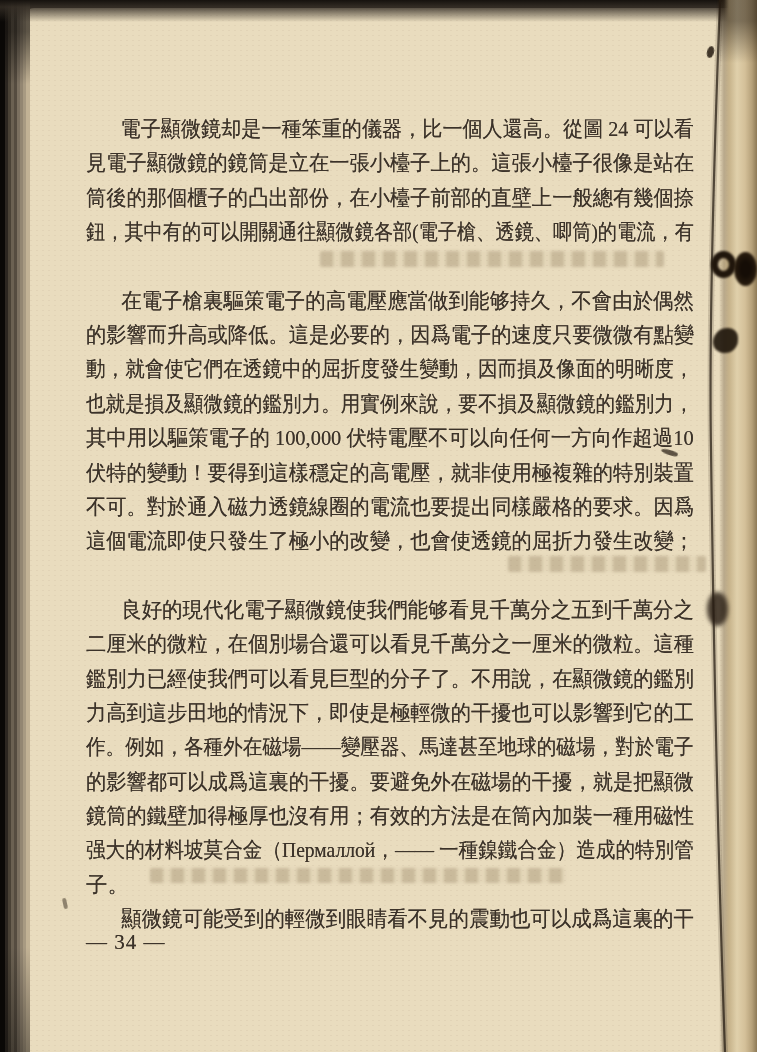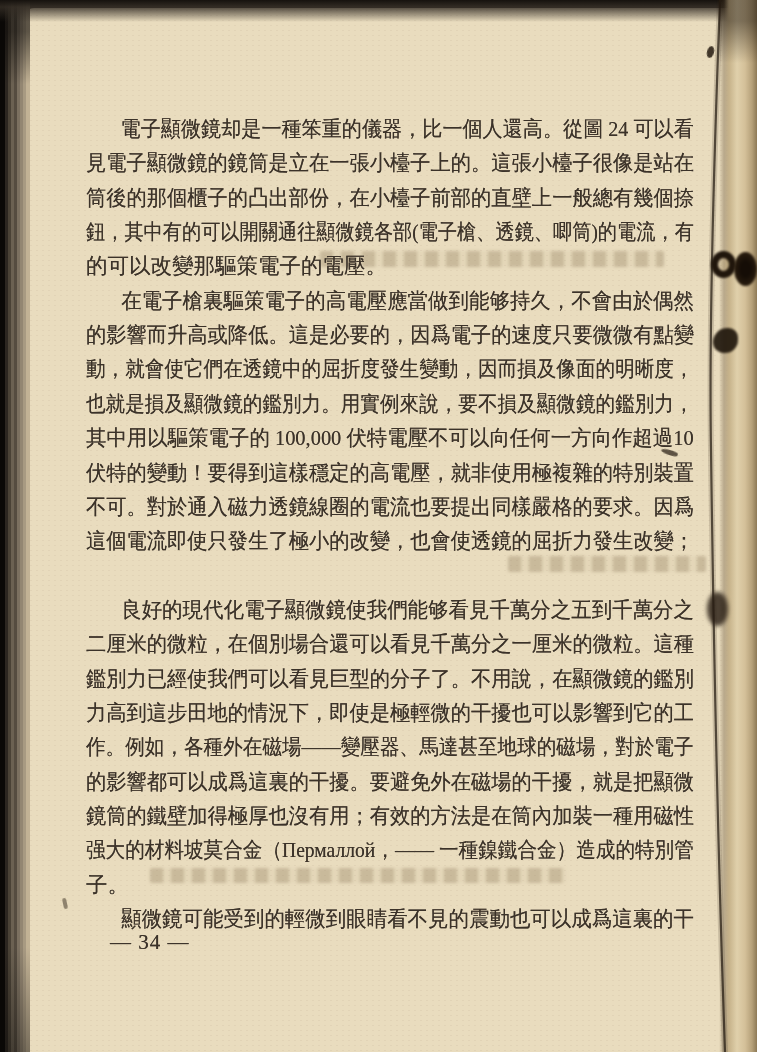--- a/index.html
+++ b/index.html
@@ -97,21 +97,21 @@
     position:absolute;left:0;width:608px;height:34px;
     font-size:21.5px;line-height:34px;white-space:nowrap;
     transform-origin:0 50%;
     text-shadow:0 0 .6px rgba(59,50,41,.75);
     font-weight:500;
   }
   .line.indent{padding-left:37px;width:571px;}
   .pagenum{
     position:absolute;left:86px;top:930px;
     font-size:21px;letter-spacing:1px;color:var(--ink,#3b3229);
-    text-shadow:0 0 .6px rgba(59,50,41,.8);font-weight:500;margin-left:24px;
+    text-shadow:0 0 .6px rgba(59,50,41,.8);font-weight:500;
   }
 </style>
 </head>
 <body>
 
 <div class="scan" id="scan" style="--ink: #3b3229; --paper: #e9dcbe;">
 
   <div class="paper"></div>
   <div class="grain"></div>
 
@@ -136,21 +136,20 @@
 
   <div class="ghost ghost-1"></div>
   <div class="ghost ghost-2"></div>
   <div class="ghost ghost-3"></div>
 
   <div class="textblock" id="textblock">
       <div class="line indent" style="top: 0px; transform: scaleX(0.935385);">電子顯微鏡却是一種笨重的儀器，比一個人還高。從圖 24 可以看</div>
       <div class="line" style="top: 34.35px; transform: scaleX(0.942636);">見電子顯微鏡的鏡筒是立在一張小檯子上的。這張小檯子很像是站在</div>
       <div class="line" style="top: 68.7px; transform: scaleX(0.942636);">筒後的那個櫃子的凸出部份，在小檯子前部的直壁上一般總有幾個捺</div>
       <div class="line" style="top: 103.05px; transform: scaleX(0.892805);">鈕，其中有的可以開關通往顯微鏡各部(電子槍、透鏡、唧筒)的電流，有</div>
-      <div class="line" style="top: 137.4px;">的可以改變那驅策電子的電壓。</div>
       <div class="line indent" style="top: 171.75px; transform: scaleX(0.951487);">在電子槍裏驅策電子的高電壓應當做到能够持久，不會由於偶然</div>
       <div class="line" style="top: 206.1px; transform: scaleX(0.942636);">的影響而升高或降低。這是必要的，因爲電子的速度只要微微有點變</div>
       <div class="line" style="top: 240.45px; transform: scaleX(0.911544);">動，就會使它們在透鏡中的屈折度發生變動，因而損及像面的明晰度，</div>
       <div class="line" style="top: 274.8px; transform: scaleX(0.911544);">也就是損及顯微鏡的鑑別力。用實例來說，要不損及顯微鏡的鑑別力，</div>
       <div class="line" style="top: 309.15px; transform: scaleX(0.95);">其中用以驅策電子的 100,000 伏特電壓不可以向任何一方向作超過10</div>
       <div class="line" style="top: 343.5px; transform: scaleX(0.942636);">伏特的變動！要得到這樣穩定的高電壓，就非使用極複雜的特別裝置</div>
       <div class="line" style="top: 377.85px; transform: scaleX(0.942636);">不可。對於通入磁力透鏡線圈的電流也要提出同樣嚴格的要求。因爲</div>
       <div class="line" style="top: 412.2px; transform: scaleX(0.942636);">這個電流即使只發生了極小的改變，也會使透鏡的屈折力發生改變；</div>
       <div class="line indent" style="top: 480.9px; transform: scaleX(0.951487);">良好的現代化電子顯微鏡使我們能够看見千萬分之五到千萬分之</div>
       <div class="line" style="top: 515.25px; transform: scaleX(0.942636);">二厘米的微粒，在個別場合還可以看見千萬分之一厘米的微粒。這種</div>

